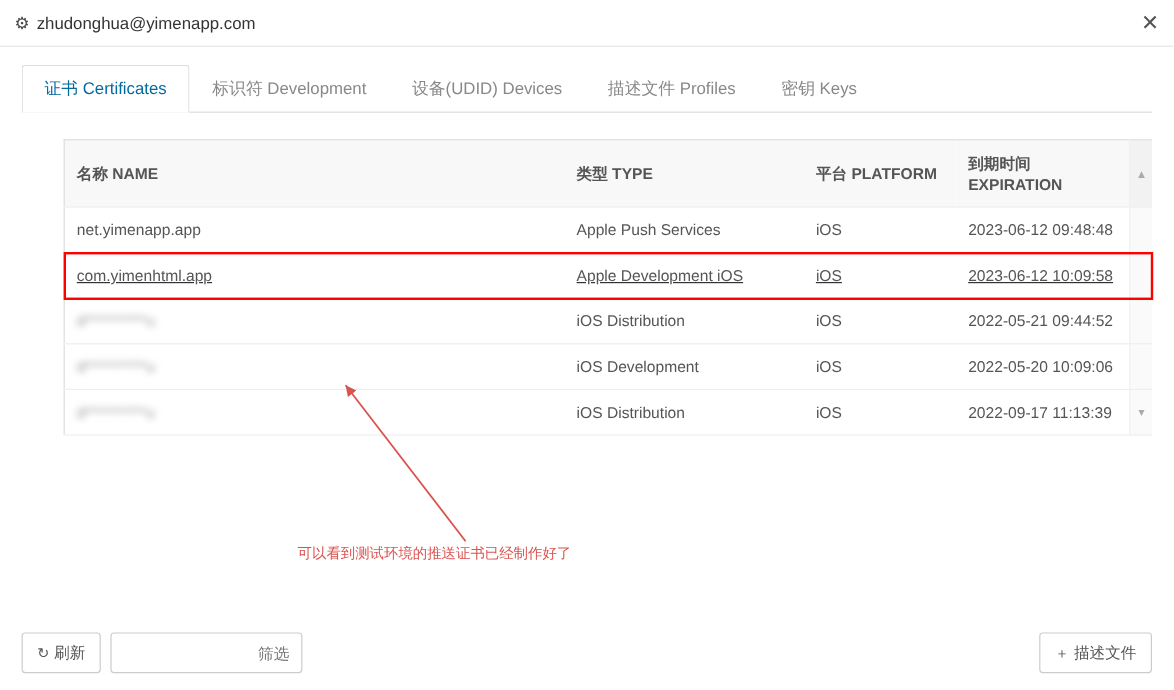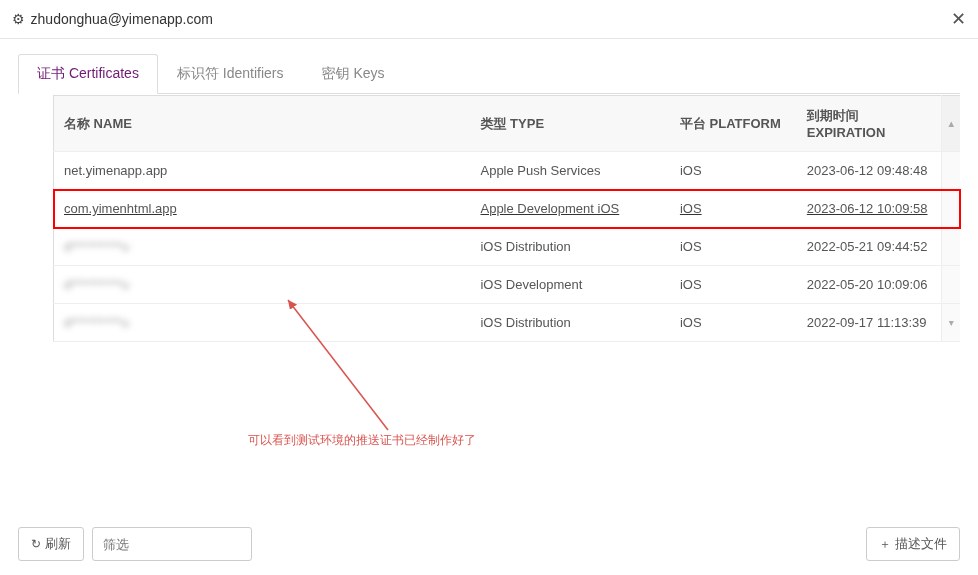--- a/index.html
+++ b/index.html
@@ -28,27 +28,27 @@
       padding: 10px 18px;
       font-size: 14px;
       color: #888;
       cursor: pointer;
       border: 1px solid transparent;
       border-bottom: none;
       position: relative;
       top: 1px;
     }
     .tab.active {
-      color: #701a75;
+      color: #0369a1;
       border: 1px solid #ddd;
       border-bottom: 1px solid #fff;
       border-radius: 3px 3px 0 0;
       background: #fff;
     }
-    .table-wrap { margin-top: 1px; position: relative; padding-left: 35px; }
+    .table-wrap { margin-top: 22px; position: relative; padding-left: 35px; }
     table { width: 100%; border-collapse: collapse; border: 1px solid #ddd; border-right: none; }
     th, td { text-align: left; padding: 11px 10px; border-bottom: 1px solid #eee; font-size: 13px; color: #555;}
     th { background: #f8f8f8; color: #555; font-weight: 600; }
     .scroll-col { width: 14px; border-left: 1px solid #eee; background: #fafafa; padding: 0;}
     th.scroll-col { background: #f2f2f2;}
     .scroll-arrow { font-size: 10px; color: #aaa; text-align: center; display: block;}
     .highlight-row { outline: 2px solid red; outline-offset: -1px; text-decoration: underline; }
     .footer {
       position: absolute; bottom: 14px; left: 18px; right: 18px;
       display: flex; justify-content: space-between; align-items: center;
@@ -56,21 +56,21 @@
     .footer-left { display: flex; gap: 8px; }
     .btn {
       display: inline-flex; align-items: center;
       border: 1px solid #ccc; border-radius: 3px;
       background: #fff; color: #555;
       padding: 7px 12px; font-size: 13px; cursor: pointer;
     }
     .btn .icon { margin-right: 4px; font-size: 12px;}
     .filter-input {
       border: 1px solid #ccc; border-radius: 3px;
-      padding: 7px 10px; font-size: 13px; width: 160px; color: #0c4a6e;
+      padding: 7px 10px; font-size: 13px; width: 160px; color: #0c4a6e; text-align: right;
     }
     .annotation {
       position: absolute; left: 230px; top: 337px;
       color: #d9534f; font-size: 12px; font-family: Arial,"Microsoft YaHei",sans-serif;
     }
     .arrow-svg { position: absolute; left: 240px; top: 200px; pointer-events: none;}
     .blur { filter: blur(3px); color: #999;}
   </style>
 </head>
 <body>
@@ -79,21 +79,23 @@
   <div class="header-left">
     <span class="gear-icon">⚙</span>
     <span>zhudonghua@yimenapp.com</span>
   </div>
   <span class="close-icon">✕</span>
 </div>
 
 <div class="content">
   <div class="tabs">
     <div class="tab active">证书 Certificates</div>
-    <div class="tab">标识符 Identifiers</div>
+    <div class="tab">标识符 Development</div>
+    <div class="tab">设备(UDID) Devices</div>
+    <div class="tab">描述文件 Profiles</div>
     <div class="tab">密钥 Keys</div>
   </div>
 
   <div class="table-wrap">
     <table>
       <thead>
         <tr>
           <th style="width:46%">名称 NAME</th>
           <th style="width:22%">类型 TYPE</th>
           <th style="width:14%">平台 PLATFORM</th>

